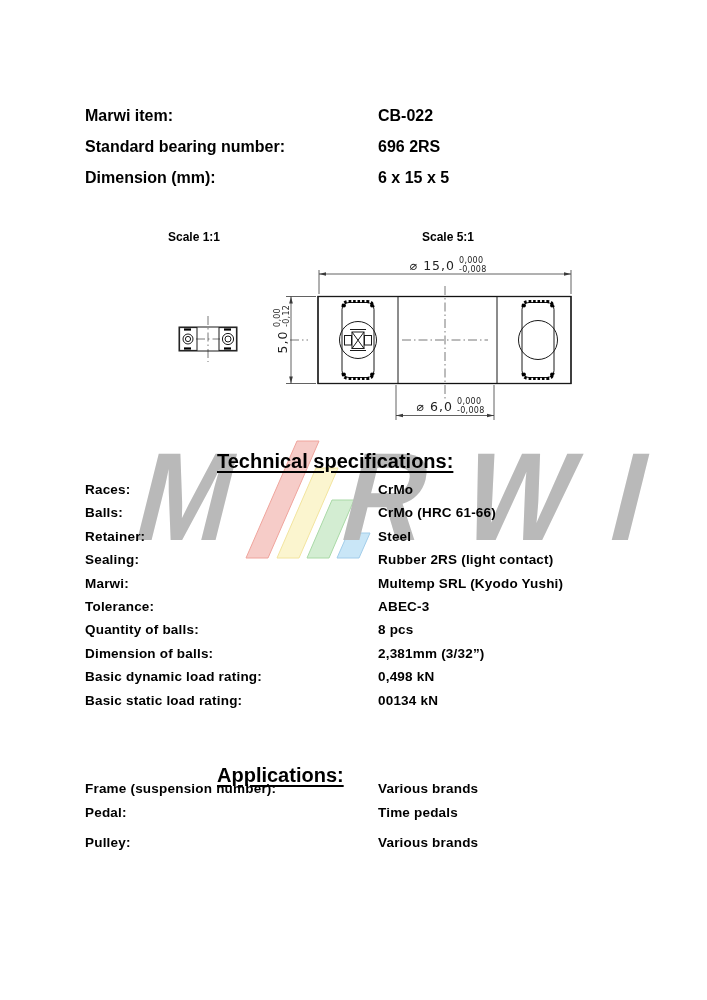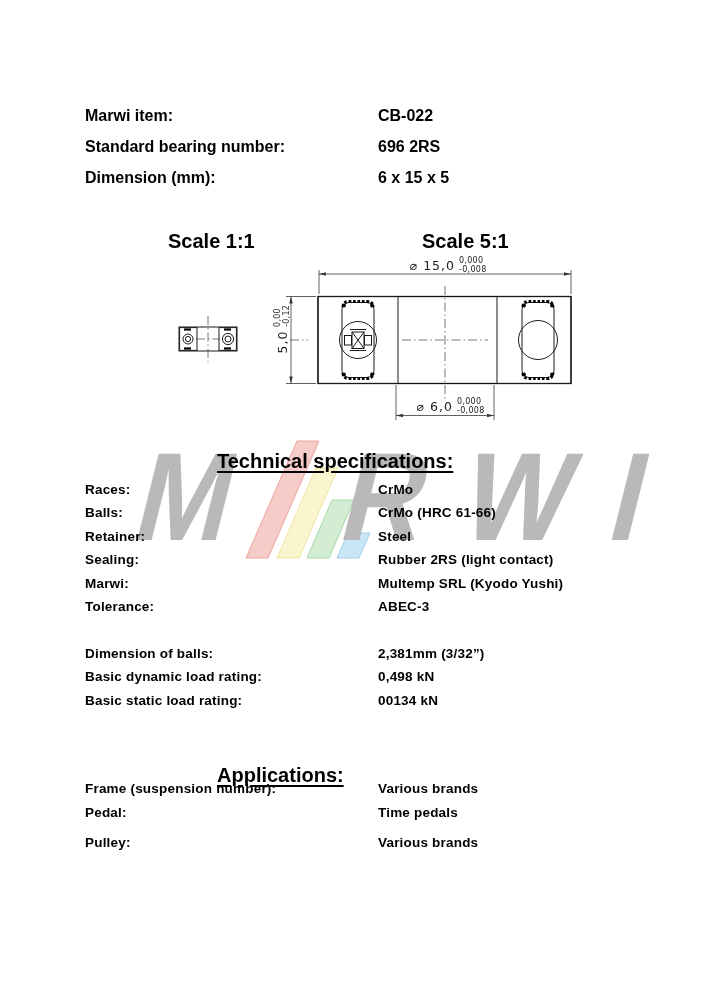--- a/index.html
+++ b/index.html
@@ -7,21 +7,21 @@
         font-family:"Liberation Sans",sans-serif;color:#000;overflow:hidden;}
   .abs{position:absolute;}
   .z1{z-index:2;}
   .hrow{font-size:16px;font-weight:bold;white-space:nowrap;}
   .srow{font-size:13.5px;font-weight:bold;letter-spacing:0.2px;white-space:nowrap;}
   .lbl{position:absolute;left:85px;white-space:nowrap;}
   .val{position:absolute;left:378px;white-space:nowrap;}
   .row{position:absolute;left:0;width:100%;height:20px;z-index:2;}
   .heading{font-size:20px;font-weight:bold;text-decoration:underline;
            text-decoration-thickness:2px;text-underline-offset:3px;white-space:nowrap;z-index:2;}
-  .scalelbl{font-size:20px;font-weight:bold;white-space:nowrap;z-index:2;}
+  .scalelbl{font-size:12px;font-weight:bold;white-space:nowrap;z-index:2;}
   
   #wm{position:absolute;left:0;top:0;width:707px;height:1000px;z-index:1;}
   .wmtxt{position:absolute;font-weight:bold;font-size:112px;line-height:0.92;
          color:#b9b9b9;transform:skewX(-14deg) scaleY(1.12);transform-origin:left bottom;
          white-space:nowrap;}
   .wmrwi{letter-spacing:42px;}
   
   .ln{stroke:#1a1a1a;fill:none;stroke-width:1;}
   .lnthick{stroke:#111;fill:none;stroke-width:1.3;}
   .cl{stroke:#555;stroke-width:0.8;stroke-dasharray:9 3 1.5 3;fill:none;}
@@ -194,20 +194,24 @@
     <span class="val">Rubber 2RS (light contact)</span>
   </div>
   <div class="row srow" style="top:576px;">
     <span class="lbl">Marwi:</span>
     <span class="val">Multemp SRL (Kyodo Yushi)</span>
   </div>
   <div class="row srow" style="top:599px;">
     <span class="lbl">Tolerance:</span>
     <span class="val">ABEC-3</span>
   </div>
+  <div class="row srow" style="top:622px;">
+    <span class="lbl">Quantity of balls:</span>
+    <span class="val">8 pcs</span>
+  </div>
   <div class="row srow" style="top:646px;">
     <span class="lbl">Dimension of balls:</span>
     <span class="val">2,381mm (3/32”)</span>
   </div>
   <div class="row srow" style="top:669px;">
     <span class="lbl">Basic dynamic load rating:</span>
     <span class="val">0,498 kN</span>
   </div>
   <div class="row srow" style="top:693px;">
     <span class="lbl">Basic static load rating:</span>

